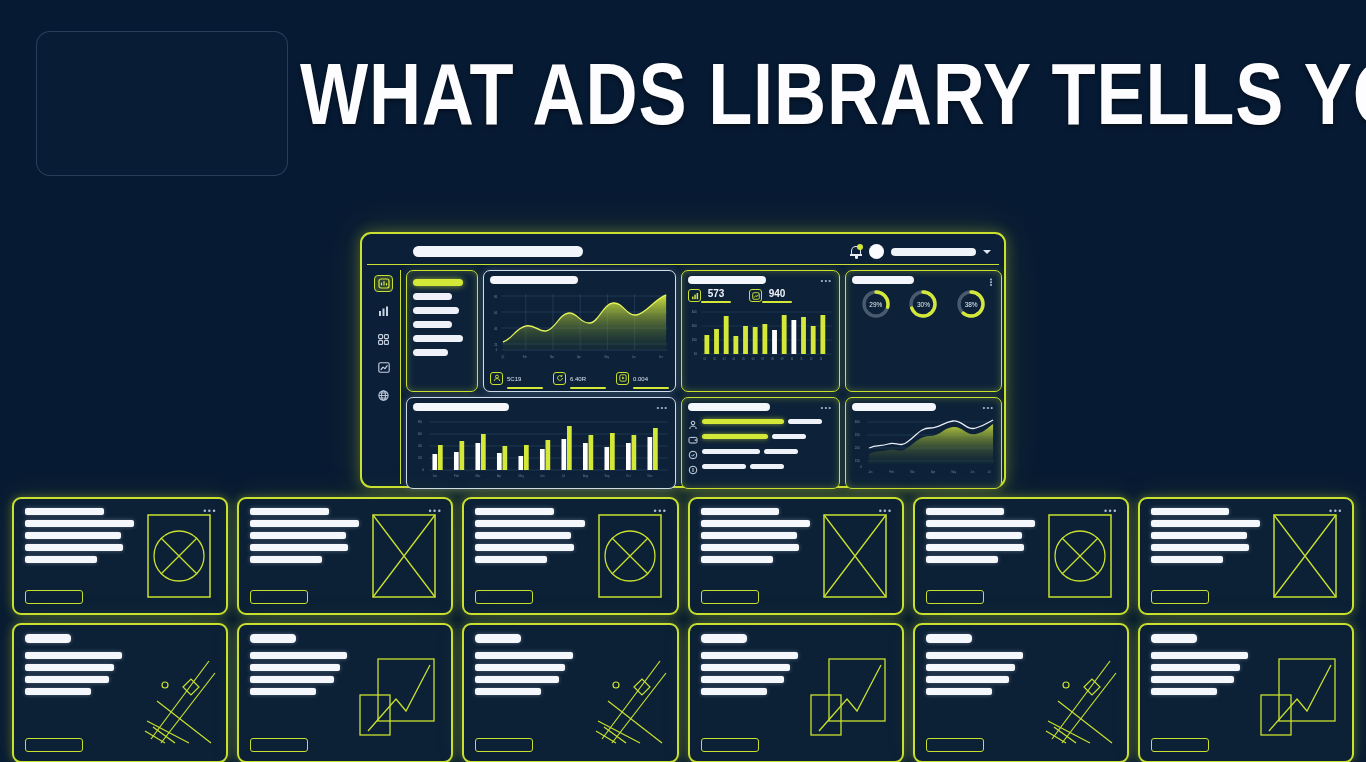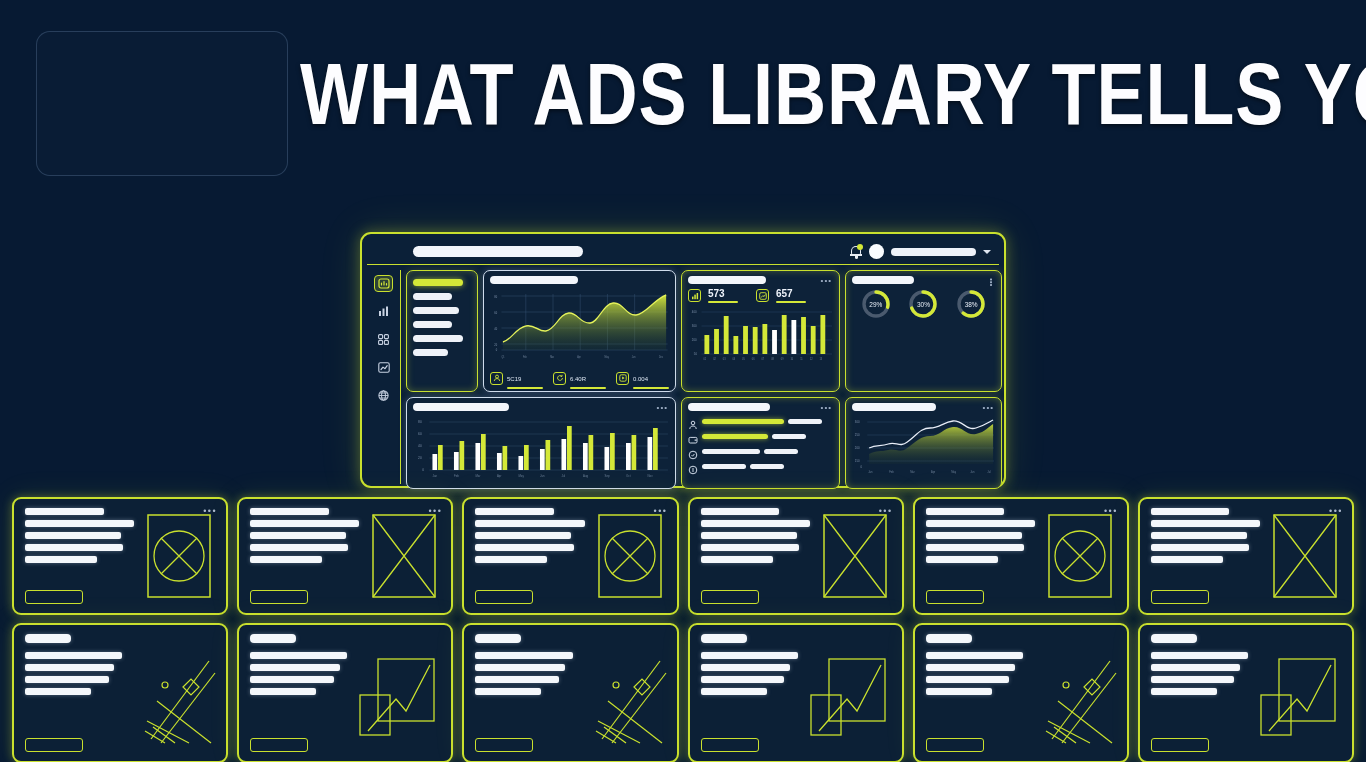--- a/index.html
+++ b/index.html
@@ -119,21 +119,21 @@
   .mini-stats { display:flex; gap:10px; margin-top:3px; }
   .mini-stat { display:flex; align-items:center; gap:4px; }
   .mini-ic { width:13px;height:13px;border:1px solid #c9e02e;border-radius:3px;
              display:flex;align-items:center;justify-content:center;color:#d4e838; }
   .mini-txt { font-size:6px; color:#dbe5f2; line-height:7px; }
   .mini-bar { height:2px; width:36px; background:#d4e838; margin-top:2px; border-radius:2px; }
 
   
   #bar-panel { width:159px; flex:none; }
   .kpi-row { display:flex; gap:18px; margin-top:4px; }
-  .kpi-item { display:flex; align-items:center; gap:7px; }
+  .kpi-item { display:flex; align-items:center; gap:0;text-align:center; }
   .kpi-val { font-size:10px; color:#eef3fa; font-weight:bold; line-height:11px; }
   .kpi-ul { height:2px; width:30px; background:#d4e838; border-radius:2px; margin-top:2px; }
 
   
   #right-col { width:157px; flex:none; display:flex; flex-direction:column; gap:5px; }
   #kpi-panel { height:58px; display:flex; }
   #kpi-big { font-size:15px; color:#f0f4fa; font-weight:bold; line-height:17px; }
   .tiny-bar { height:3px; border-radius:2px; background:#d4e838; }
   #gauge-panel { flex:1; }
   .gauges { display:flex; justify-content:space-around; align-items:center; margin-top:3px; }
@@ -349,21 +349,21 @@
               </span>
             </div>
             <div class="kpi-item">
               <span class="mini-ic">
                 <svg width="8" height="8" viewBox="0 0 8 8">
                     <rect x="0.7" y="0.7" width="6.6" height="6.6" rx="1.4" fill="none" stroke="currentColor" stroke-width="0.9"></rect>
                     <path d="M2.2 5.4l1.6-1.8 1.2 1 1.2-1.8" fill="none" stroke="currentColor" stroke-width="0.9" stroke-linecap="round"></path>
                   </svg>
               </span>
               <span>
-                <span class="kpi-val" style="display:block">657</span>
+                <span class="kpi-val" style="display:block">940</span>
                 <span class="kpi-ul" style="display:block"></span>
               </span>
             </div>
           </div>
           <svg width="100%" height="60" viewBox="0 0 150 60" preserveAspectRatio="none" style="margin-top:3px">
             <g stroke="#2c4966" stroke-width="0.5">
               <line x1="14" y1="6" x2="149" y2="6"></line>
                 <line x1="14" y1="20" x2="149" y2="20"></line>
               <line x1="14" y1="34" x2="149" y2="34"></line>
                 <line x1="14" y1="48" x2="149" y2="48"></line>

